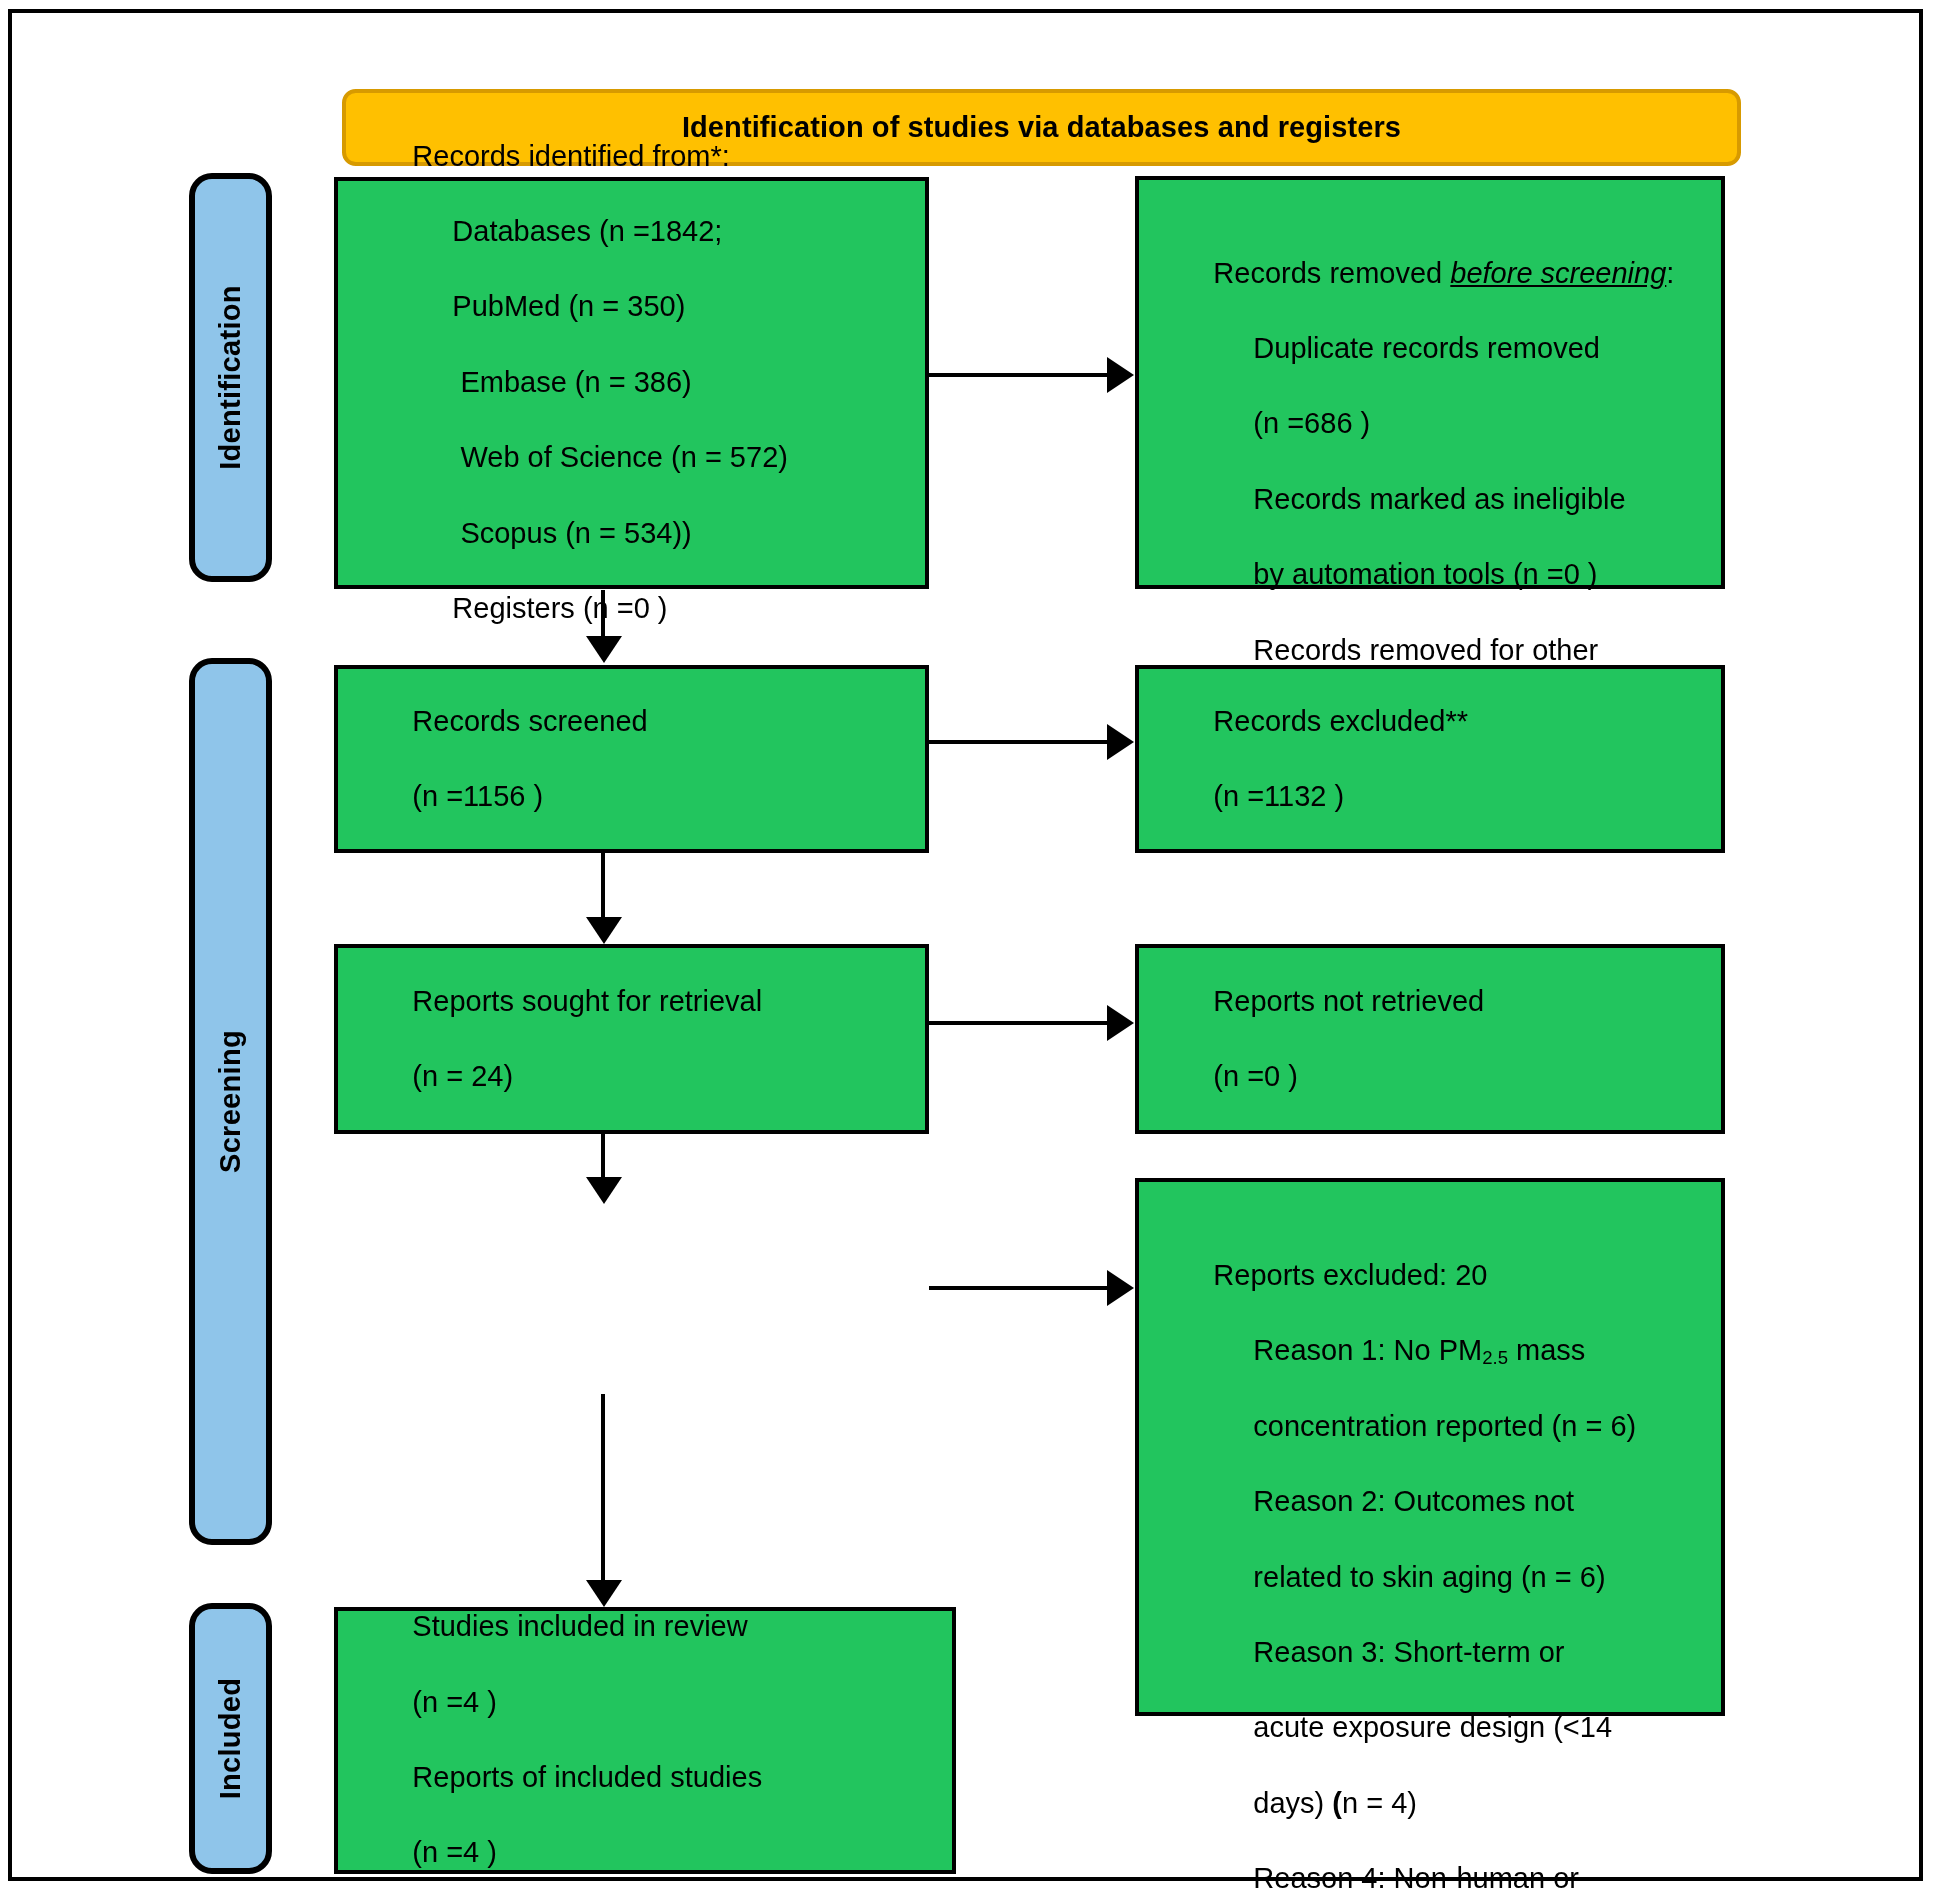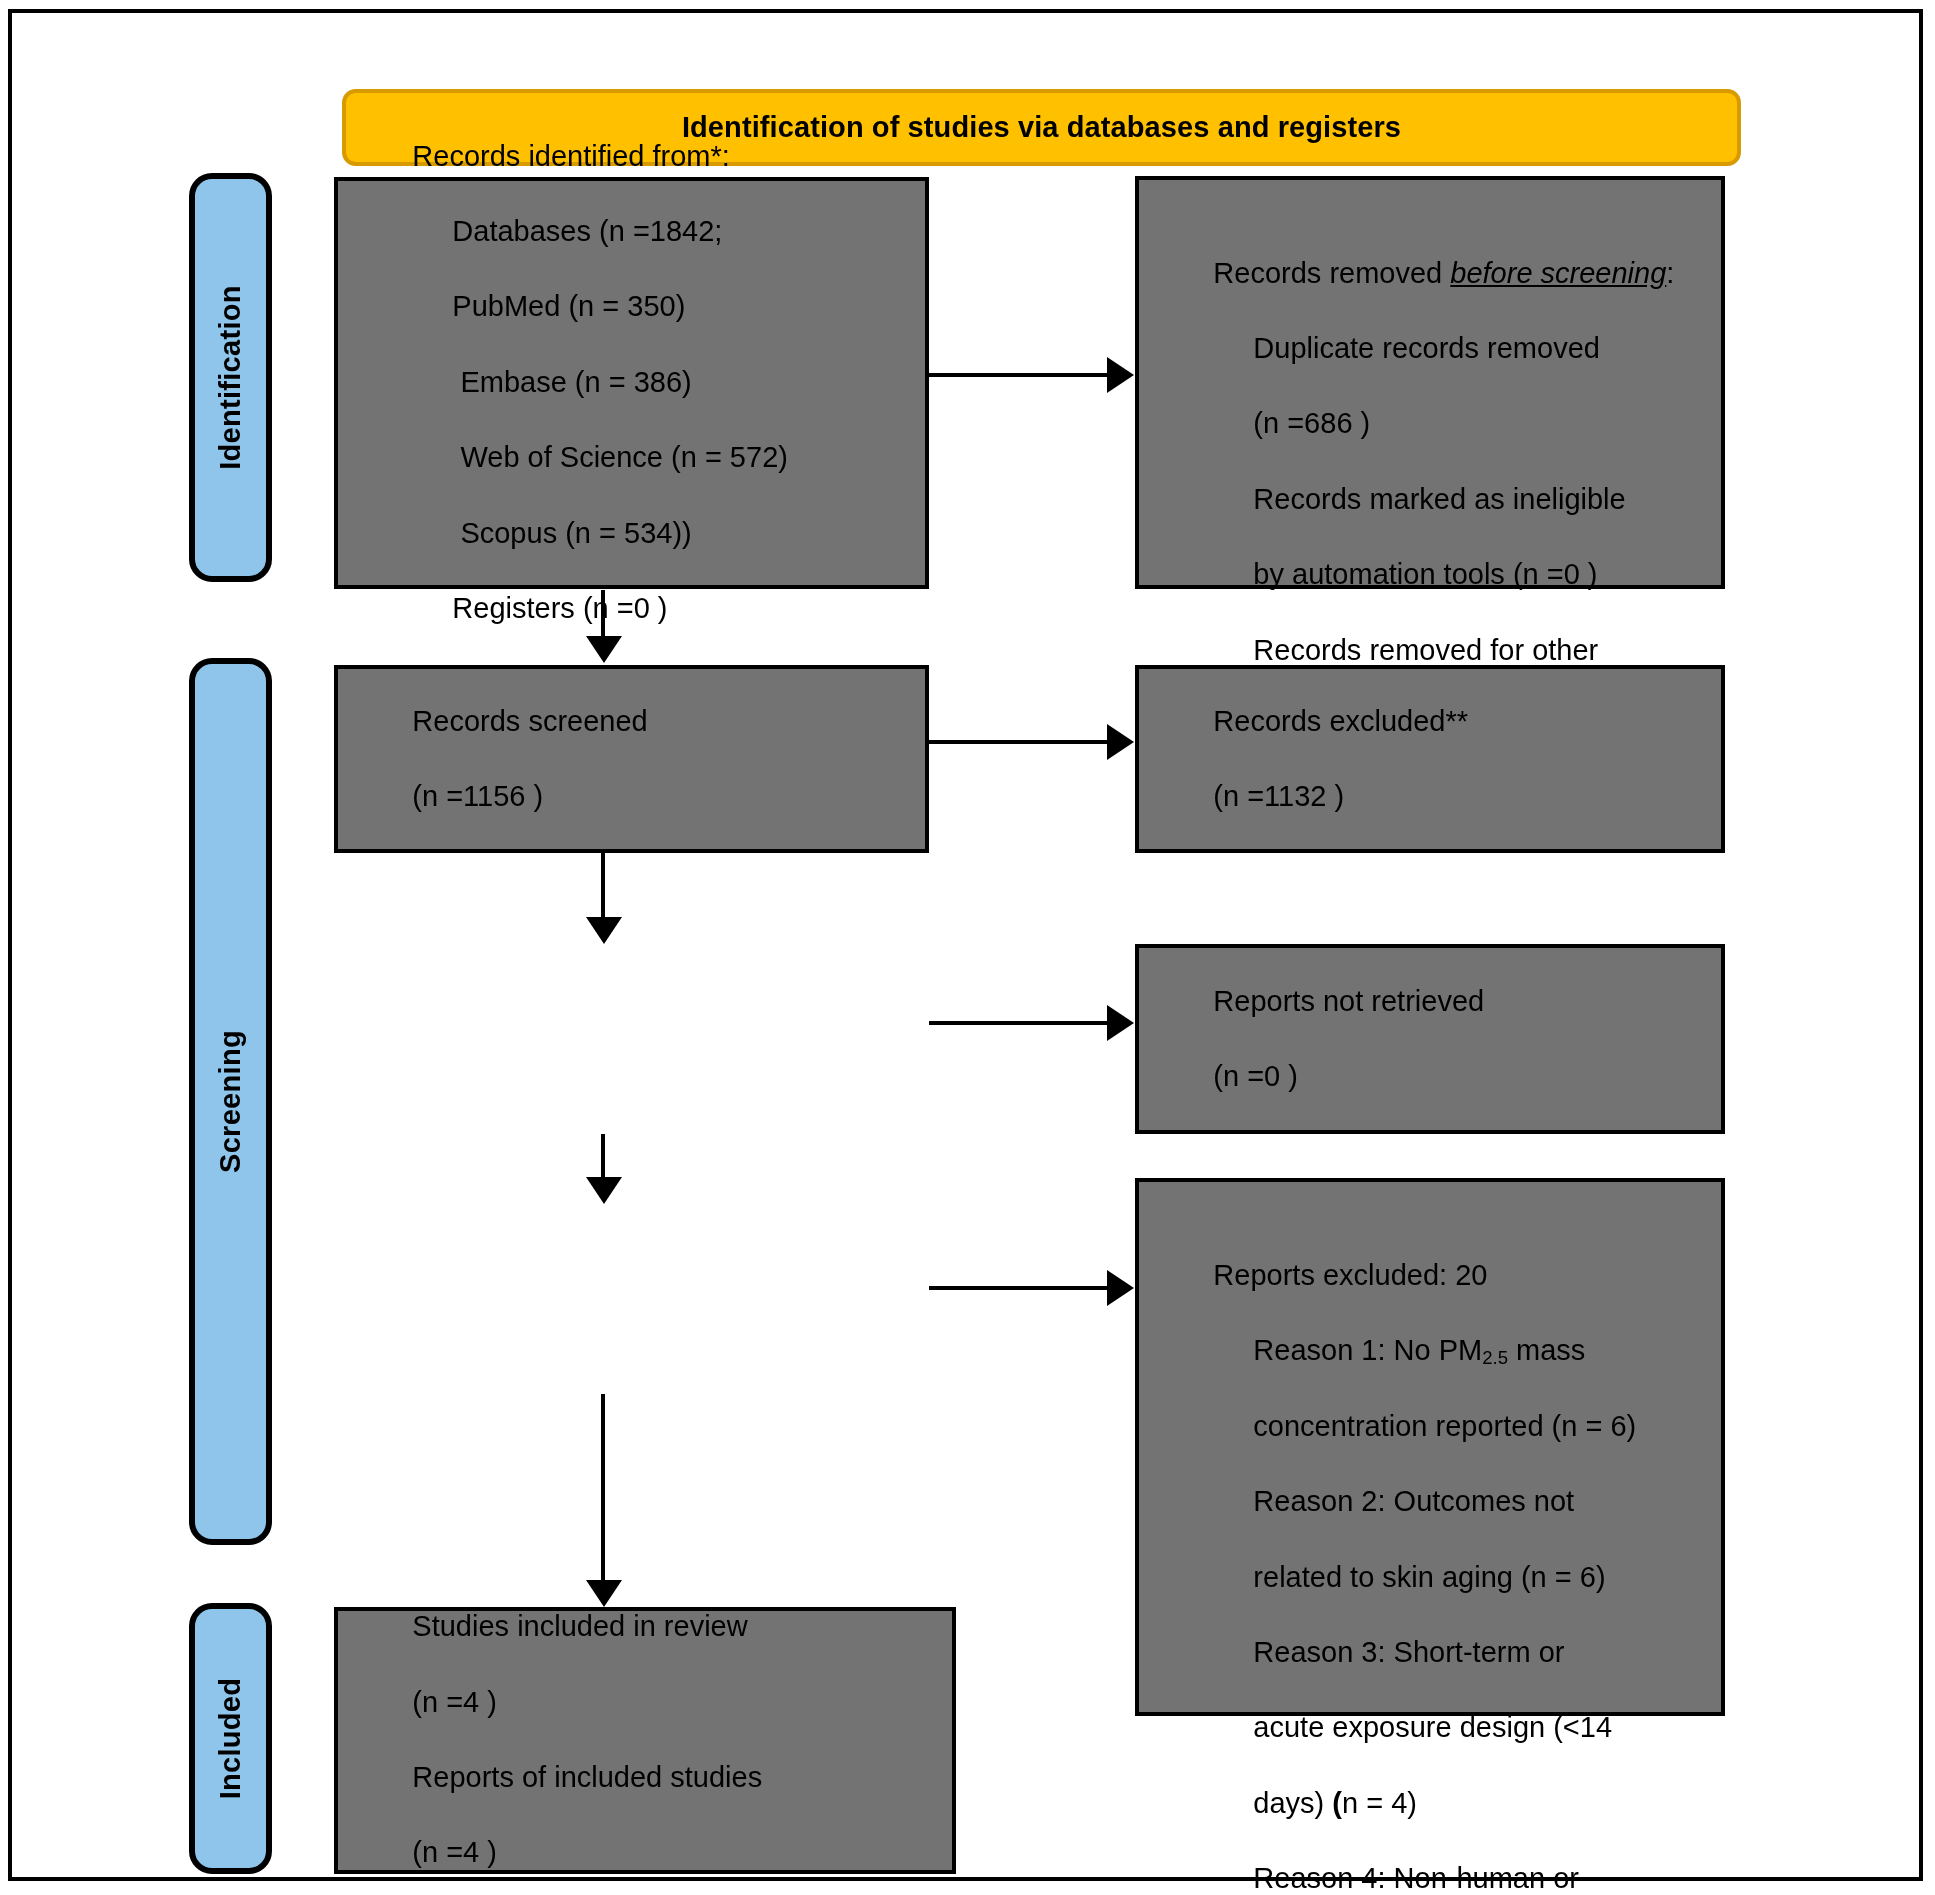--- a/index.html
+++ b/index.html
@@ -76,21 +76,21 @@
     letter-spacing: 0.3px;
   }
 
   #bar-identification { left: 189px; top: 173px; width: 83px; height: 409px; }
   #bar-screening      { left: 189px; top: 658px; width: 83px; height: 887px; }
   #bar-included       { left: 189px; top: 1603px; width: 83px; height: 271px; }
 
   
   .flow-box {
     position: absolute;
-    background: #737373;
+    background: #22c55e;
     border: 4.8px solid #000000;
     box-sizing: border-box;
     padding: 16px;
   }
   .flow-box .box-text {
     position: absolute;
     left: 26px;
     right: 9.6px;
     font-size: 29px;
     line-height: 1.30;
@@ -206,20 +206,26 @@
     </div>
   </div>
 
   <div class="flow-box" id="box-excluded-rec">
     <div class="box-text center-v">
       <span>Records excluded**</span><br>
       <span>(n =1132 )</span>
     </div>
   </div>
 
+  <div class="flow-box" id="box-sought">
+    <div class="box-text center-v">
+      <span>Reports sought for retrieval</span><br>
+      <span>(n = 24)</span>
+    </div>
+  </div>
 
   <div class="flow-box" id="box-notretrieved">
     <div class="box-text center-v">
       <span>Reports not retrieved</span><br>
       <span>(n =0 )</span>
     </div>
   </div>
 
 
   <div class="flow-box" id="box-excluded-rep">

